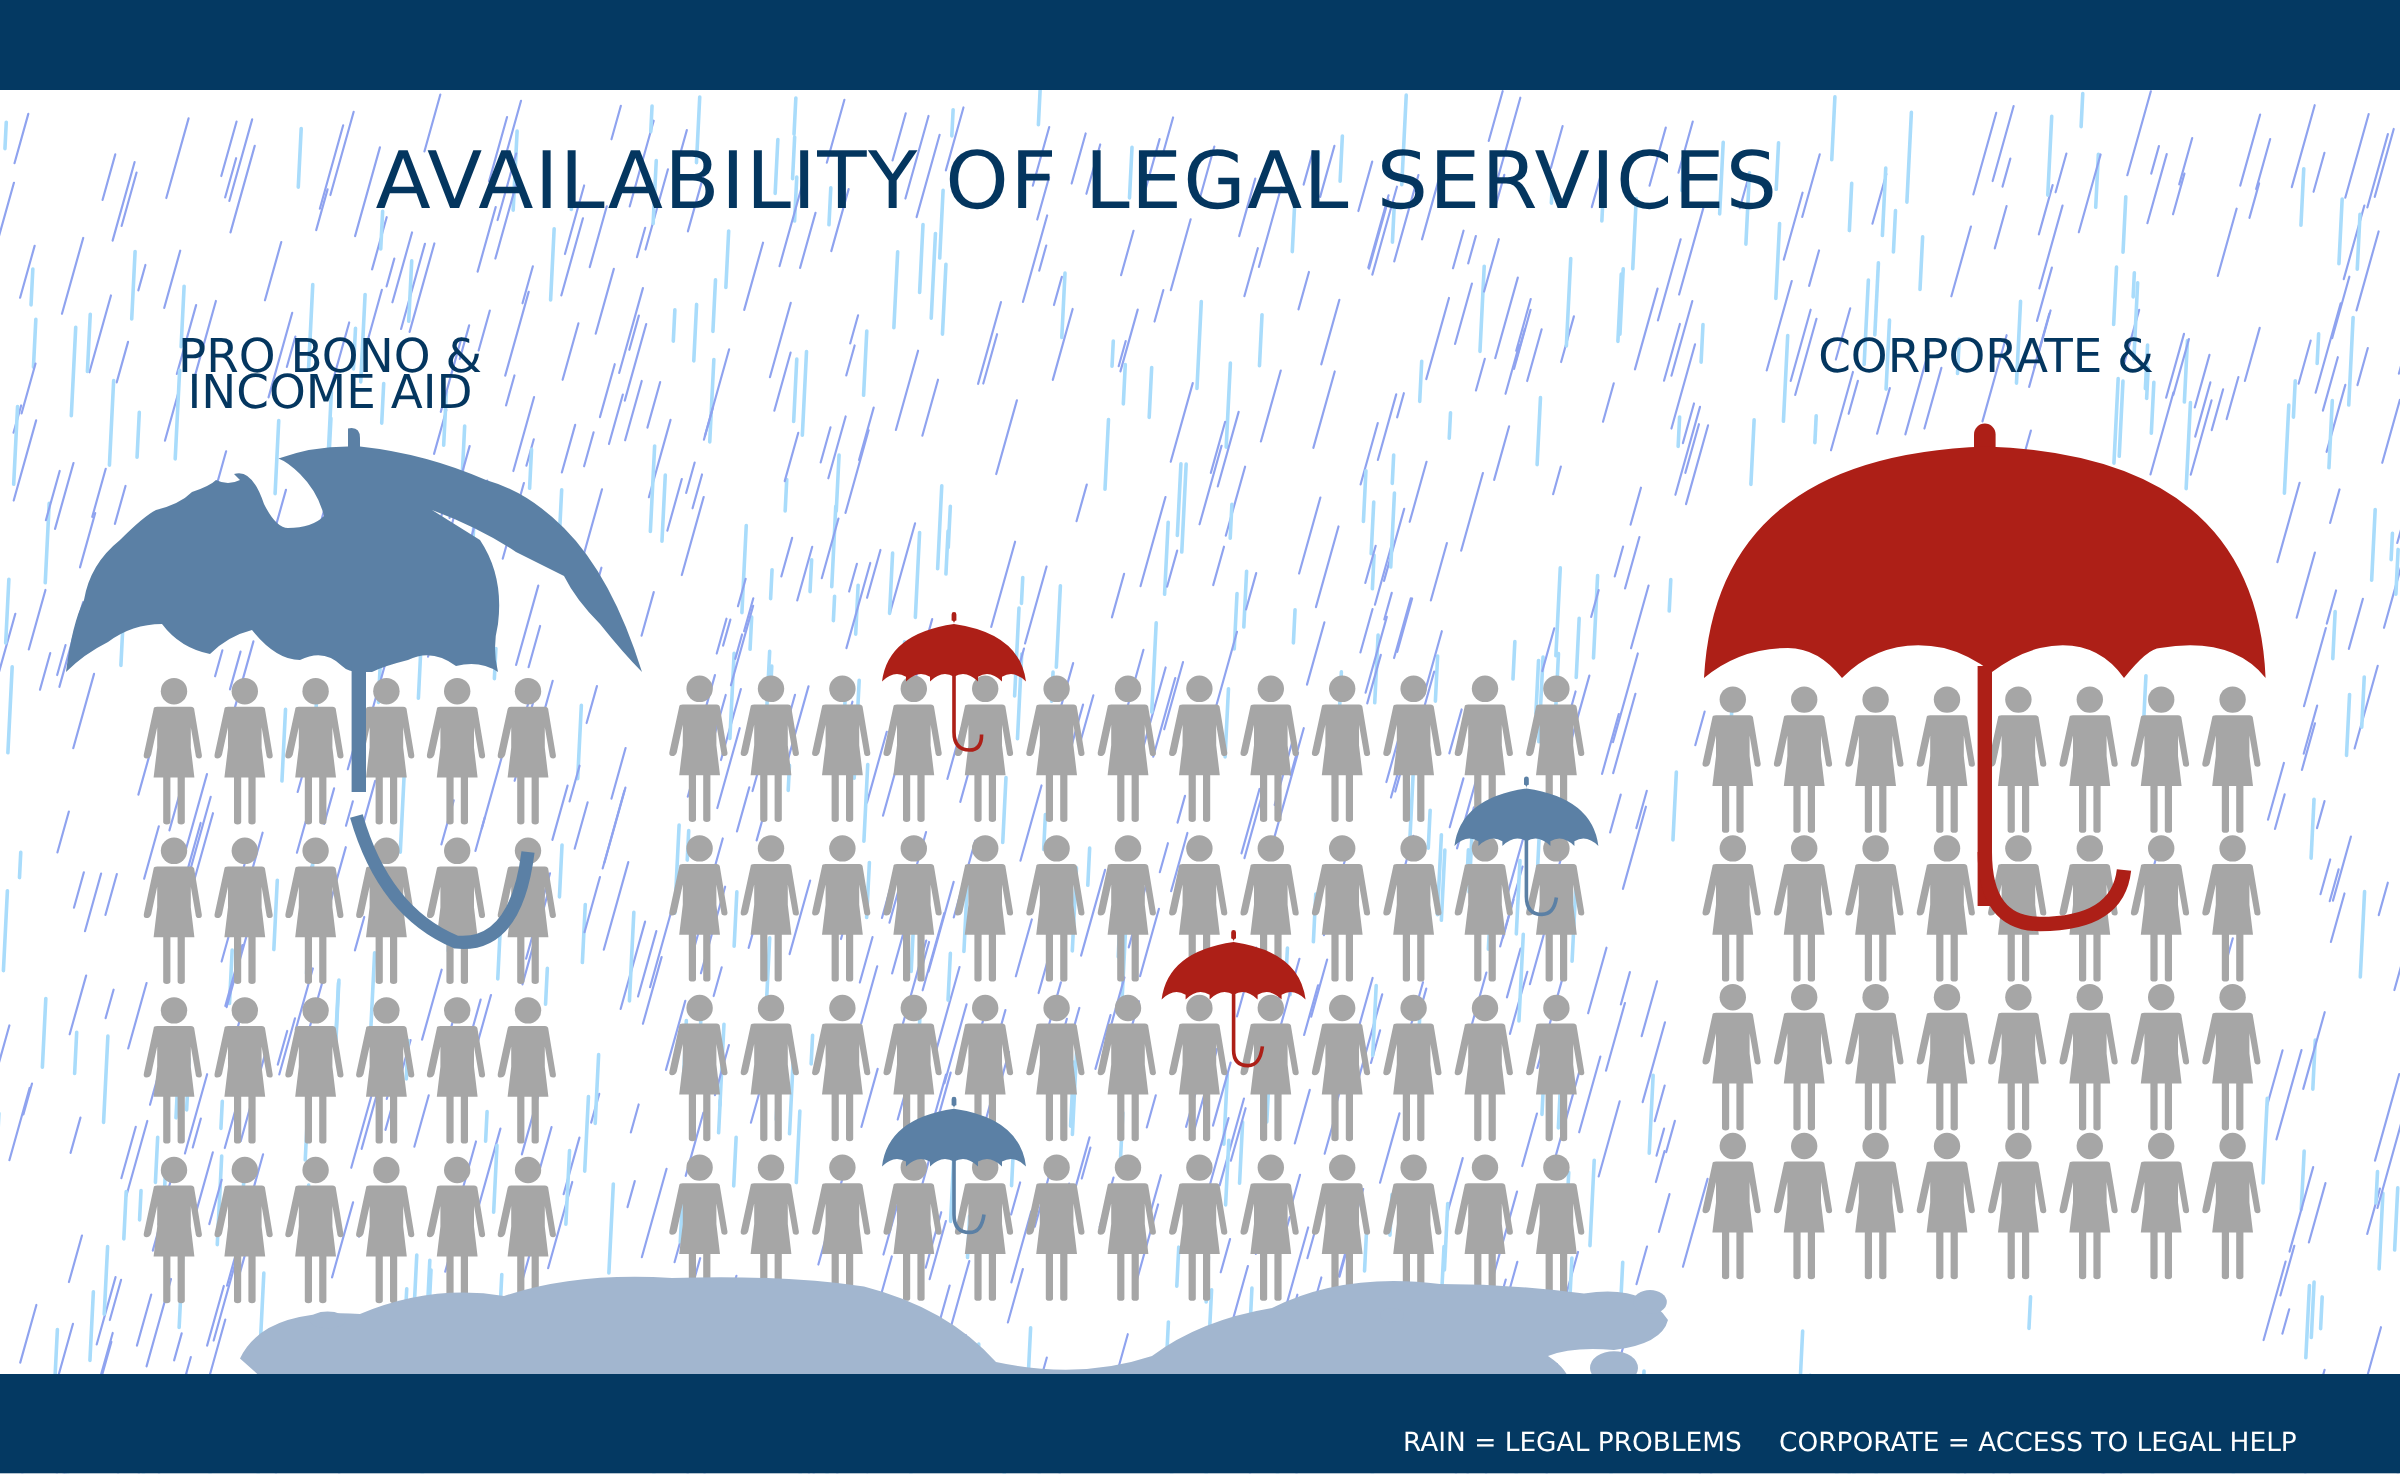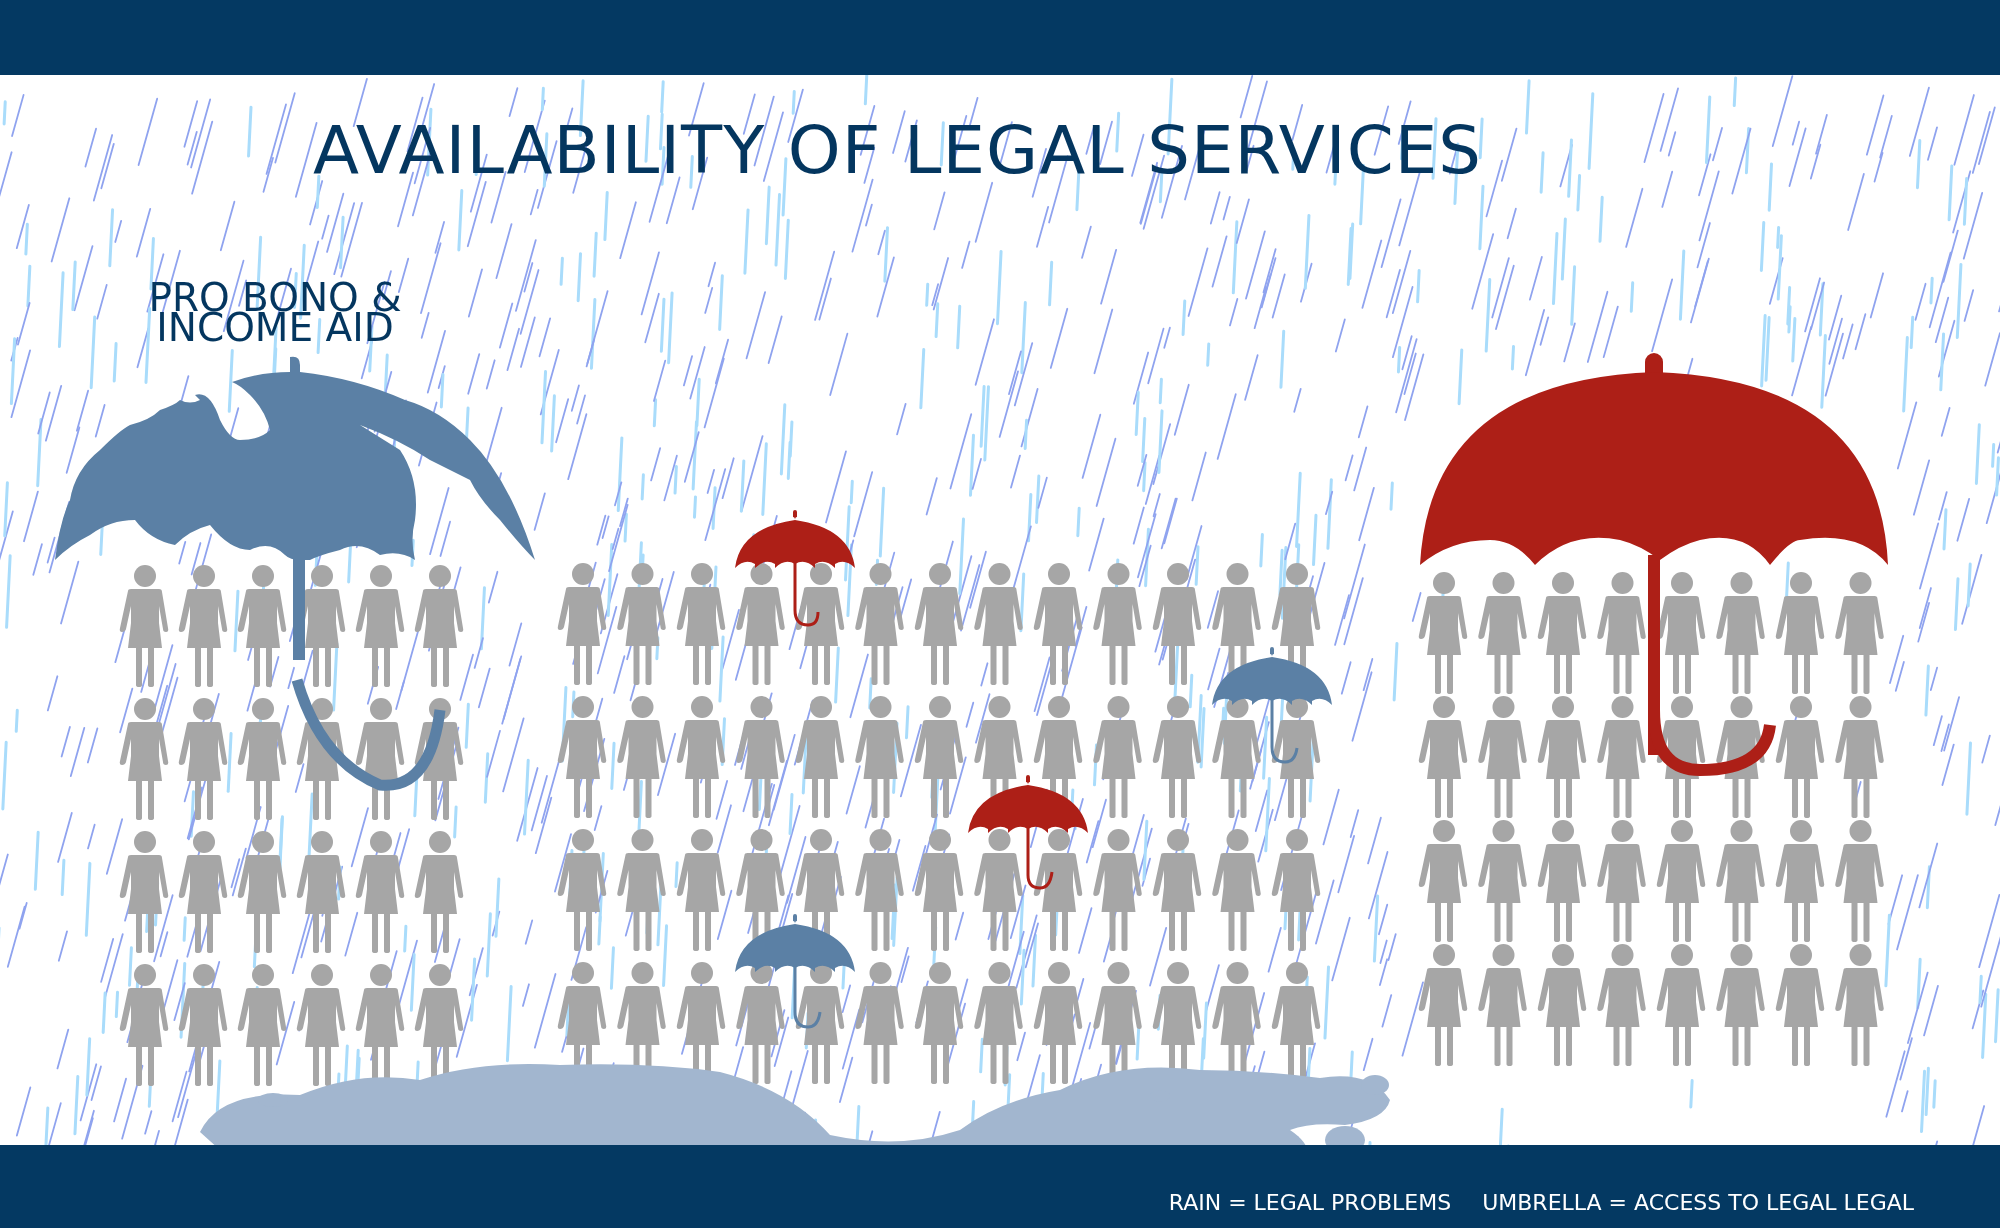--- a/index.html
+++ b/index.html
@@ -1368,20 +1368,21 @@
 </svg>
 
 <div class="title">AVAILABILITY OF LEGAL SERVICES</div>
 
 <div class="label label-left">
   <span>PRO BONO &amp;</span>
   <span>INCOME AID</span>
 </div>
 
 <div class="label label-right">
+  <span>CORPORATE &amp;</span>
 </div>
 
 <div class="bottom-bar"></div>
 
 <div class="legend">
   <span>RAIN = LEGAL PROBLEMS</span>
-  <span>UMBRELLA = ACCESS TO LEGAL LEGAL</span>
+  <span>CORPORATE = ACCESS TO LEGAL HELP</span>
 </div>
 
 </body></html>

